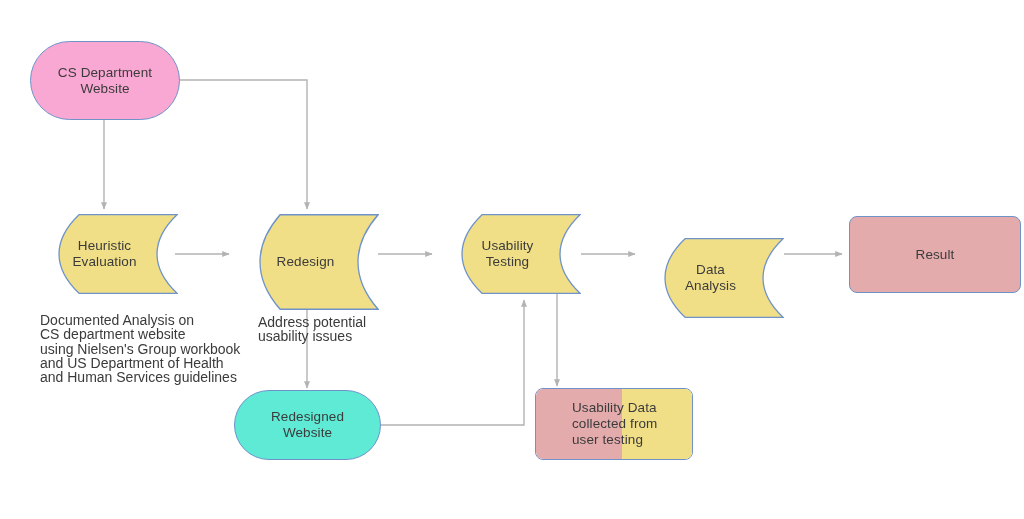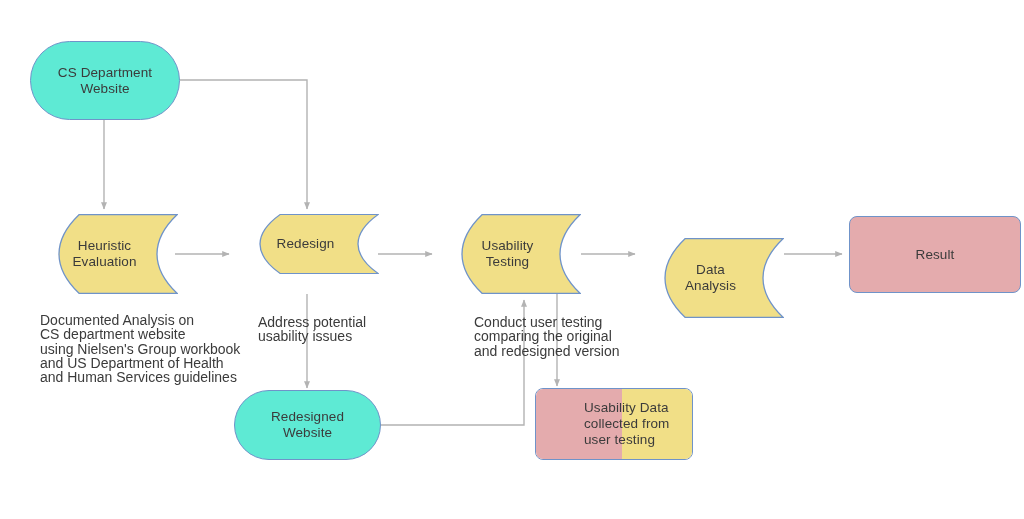--- a/index.html
+++ b/index.html
@@ -61,21 +61,21 @@
     position: absolute;
     inset: 0;
     display: flex;
   }
   .node-split .split-left { height: 100%; }
   .node-split .split-right { height: 100%; flex: 1 1 auto; }
   .node-split .split-text {
     position: relative;
     z-index: 2;
     text-align: left;
-    padding-left: 48px;
+    padding-left: 36px;
   }
   
   .node-stored {
     background: transparent;
     border: none;
   }
   .node-stored svg {
     position: absolute;
     left: 0;
     top: 0;
@@ -123,34 +123,34 @@
       <path d="M784,254 L842,254" marker-end="url(#arrowhead)"></path>
 
       <path d="M307,294 L307,388" marker-end="url(#arrowhead)"></path>
 
       <path d="M381,425 L524,425 L524,300" marker-end="url(#arrowhead)"></path>
 
       <path d="M557,294 L557,386" marker-end="url(#arrowhead)"></path>
     </g>
   </svg>
 
-  <div class="node node-pill" style="left:30px; top:41px; width:150px; height:79px; background:#5eead4;">
+  <div class="node node-pill" style="left:30px; top:41px; width:150px; height:79px; background:#f9a8d4;">
     <span>CS Department
 Website</span>
   </div>
 
   <div class="node node-stored" style="left:31px; top:214px; width:147px; height:80px;">
     <svg viewBox="0 0 147 80" preserveAspectRatio="none">
       <path d="M 26,0.7 L 124,0.7 C 108,16 104,30 104,40 C 104,50 108,64 124,79.3 L 26,79.3 C 10,64 6,50 6,40 C 6,30 10,16 26,0.7 Z" transform="translate(22,0)" fill="#f1df87" stroke="#6f93c9" stroke-width="1.3"></path>
     </svg>
     <span class="stored-label">Heuristic
 Evaluation</span>
   </div>
 
-  <div class="node node-stored" style="left:232px; top:214px; width:147px; height:60px;">
+  <div class="node node-stored" style="left:232px; top:214px; width:147px; height:96px;">
     <svg viewBox="0 0 147 80" preserveAspectRatio="none">
       <path d="M 26,0.7 L 124,0.7 C 108,16 104,30 104,40 C 104,50 108,64 124,79.3 L 26,79.3 C 10,64 6,50 6,40 C 6,30 10,16 26,0.7 Z" transform="translate(22,0)" fill="#f1df87" stroke="#6f93c9" stroke-width="1.3"></path>
     </svg>
     <span class="stored-label">Redesign</span>
   </div>
 
   <div class="node node-stored" style="left:434px; top:214px; width:147px; height:80px;">
     <svg viewBox="0 0 147 80" preserveAspectRatio="none">
       <path d="M 26,0.7 L 124,0.7 C 108,16 104,30 104,40 C 104,50 108,64 124,79.3 L 26,79.3 C 10,64 6,50 6,40 C 6,30 10,16 26,0.7 Z" transform="translate(22,0)" fill="#f1df87" stroke="#6f93c9" stroke-width="1.3"></path>
     </svg>
@@ -187,17 +187,14 @@
 
   <div class="note" style="left:40px; top:313px; width:215px;">Documented Analysis on
 CS department website
 using Nielsen's Group workbook
 and US Department of Health
 and Human Services guidelines</div>
 
   <div class="note" style="left:258px; top:315px; width:170px;">Address potential
 usability issues</div>
 
-  <div class="note" style="left:474px; top:315px; width:180px;">Conduct user testing
-comparing the original
-and redesigned version</div>
 
 </div>
 
 </body></html>

